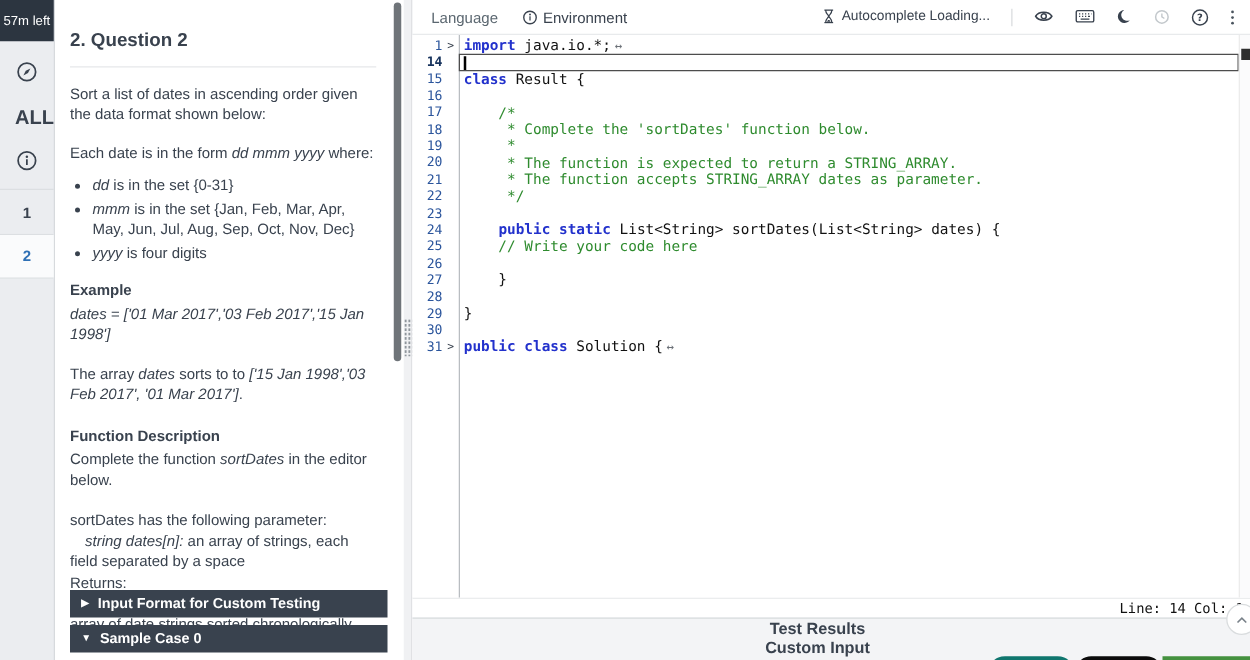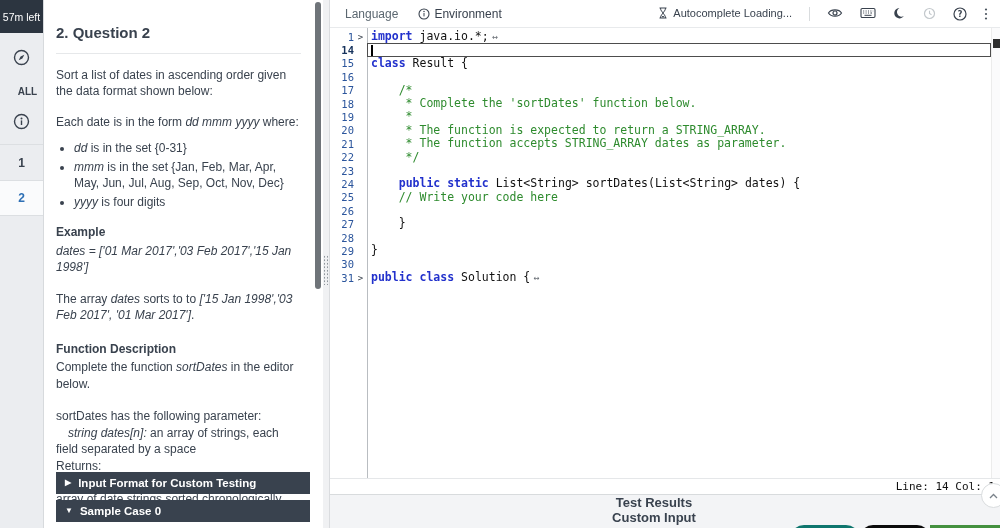--- a/index.html
+++ b/index.html
@@ -3,21 +3,21 @@
 <meta charset="utf-8">
 <style>
   * { box-sizing: border-box; margin: 0; padding: 0; }
   html,body { width:1000px; height:528px; overflow:hidden; }
   body { font-family:"Liberation Sans", sans-serif; background:#fff; color:#39424e; position:relative; }
 
   
   .sidebar { position:absolute; left:0; top:0; width:44px; height:528px; background:#ebedf0; border-right:1px solid #d7dadd; }
   .timer { height:33px; background:#2c3540; color:#fff; font-size:10.5px; display:flex; align-items:center; justify-content:center; }
   .side-icon { display:flex; justify-content:center; margin-top:16px; }
-  .all-label { text-align:center; font-size:10px; font-weight:bold; color:#39424e; margin-top:20px;padding-left:12px; }
+  .all-label { text-align:center; font-size:16px; font-weight:bold; color:#39424e; margin-top:20px;padding-left:12px; }
   .qnav { margin-top:14px; }
   .qitem { height:36px; display:flex; align-items:center; justify-content:center; font-size:12px; font-weight:bold; color:#39424e; border-top:1px solid #dcdfe2; cursor:pointer; }
   .qitem:last-child { border-bottom:1px solid #dcdfe2; }
   .qitem.active { background:#fafbfc; color:#2e70b5; }
 
   
   .question { position:absolute; left:44px; top:0; width:279px; height:528px; background:#fff; padding:25px 22px 0 12px; font-size:12px; line-height:16.5px; color:#39424e; }
   .q-title { font-size:15px; font-weight:bold; margin-bottom:11px; }
   .q-hr { border:none; border-top:1px solid #e6e8ea; margin:0 0 13px 0; }
   .q-p { margin-bottom:14px; }

